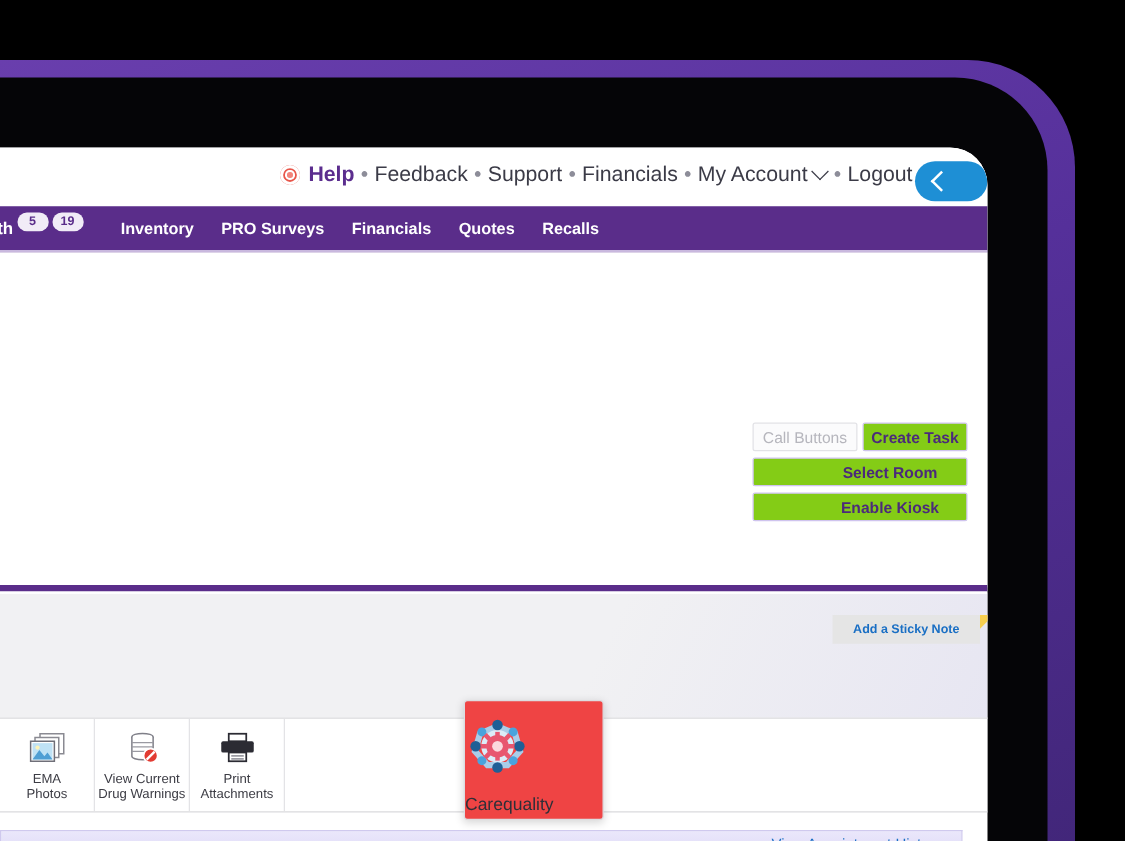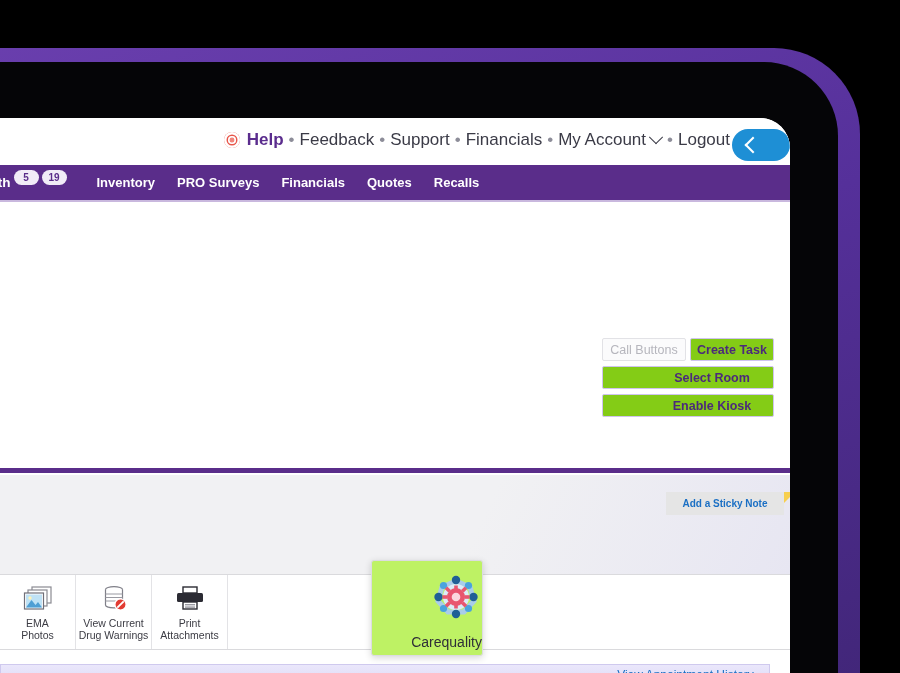--- a/index.html
+++ b/index.html
@@ -172,25 +172,25 @@
   .tool .ic{height:30px;display:flex;align-items:center;justify-content:center;}
   .tool .lbl{
     font-size:10.5px;color:#3c3c44;text-align:center;line-height:12px;
     margin-top:4px;width:74px;
   }
   .tool-spacer{flex:1;height:74px;}
 
   
   .cq-card{
     position:absolute;left:371px;top:442px;
-    width:112px;height:96px;background:#bef264;
+    width:112px;height:96px;background:#ef4444;
     border:1px solid #dcdce0;border-radius:3px;
     box-shadow:0 2px 7px rgba(0,0,0,.16);
-    display:flex;flex-direction:column;align-items:flex-end;
-    justify-content:flex-start;padding-top:12px;box-sizing:border-box;padding-left:40px;
+    display:flex;flex-direction:column;align-items:flex-start;
+    justify-content:flex-start;padding-top:12px;box-sizing:border-box;
   }
   .cq-card .lbl{font-size:14px;color:#2f2f38;margin-top:9px;}
 
   
   .appt-head{
     position:absolute;left:0;top:546px;width:770px;height:23px;
     background:#e3dffa;
     background:linear-gradient(180deg,#eae7fb 0%,#ddd8f6 100%);
     border:1px solid #cfc9ee;border-bottom:none;box-sizing:border-box;
   }

